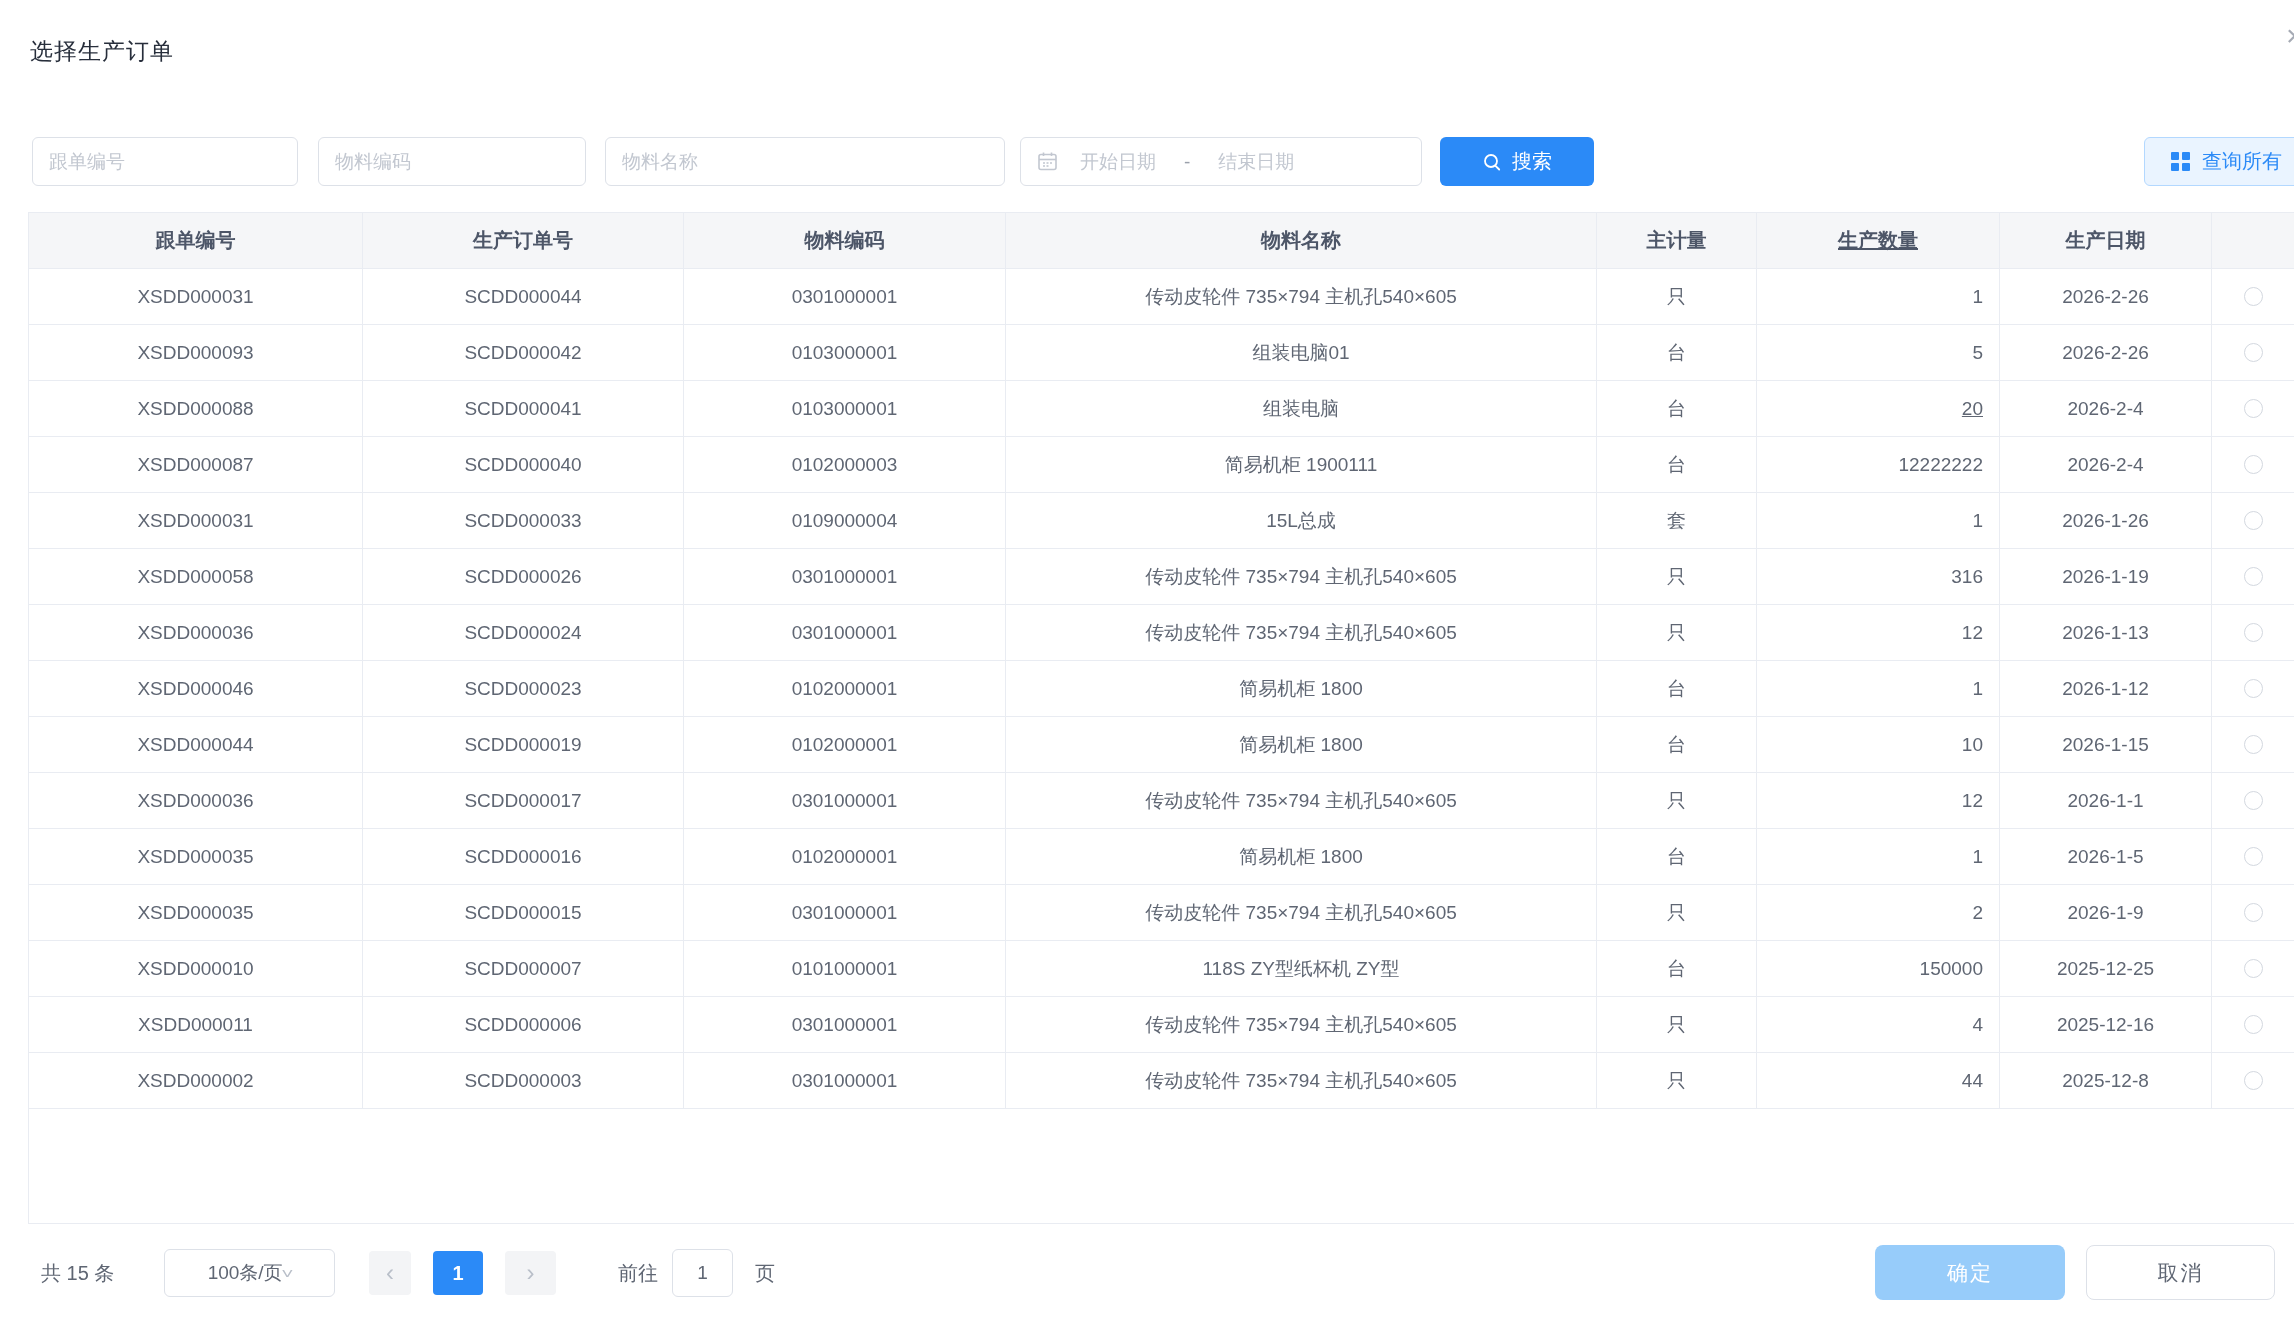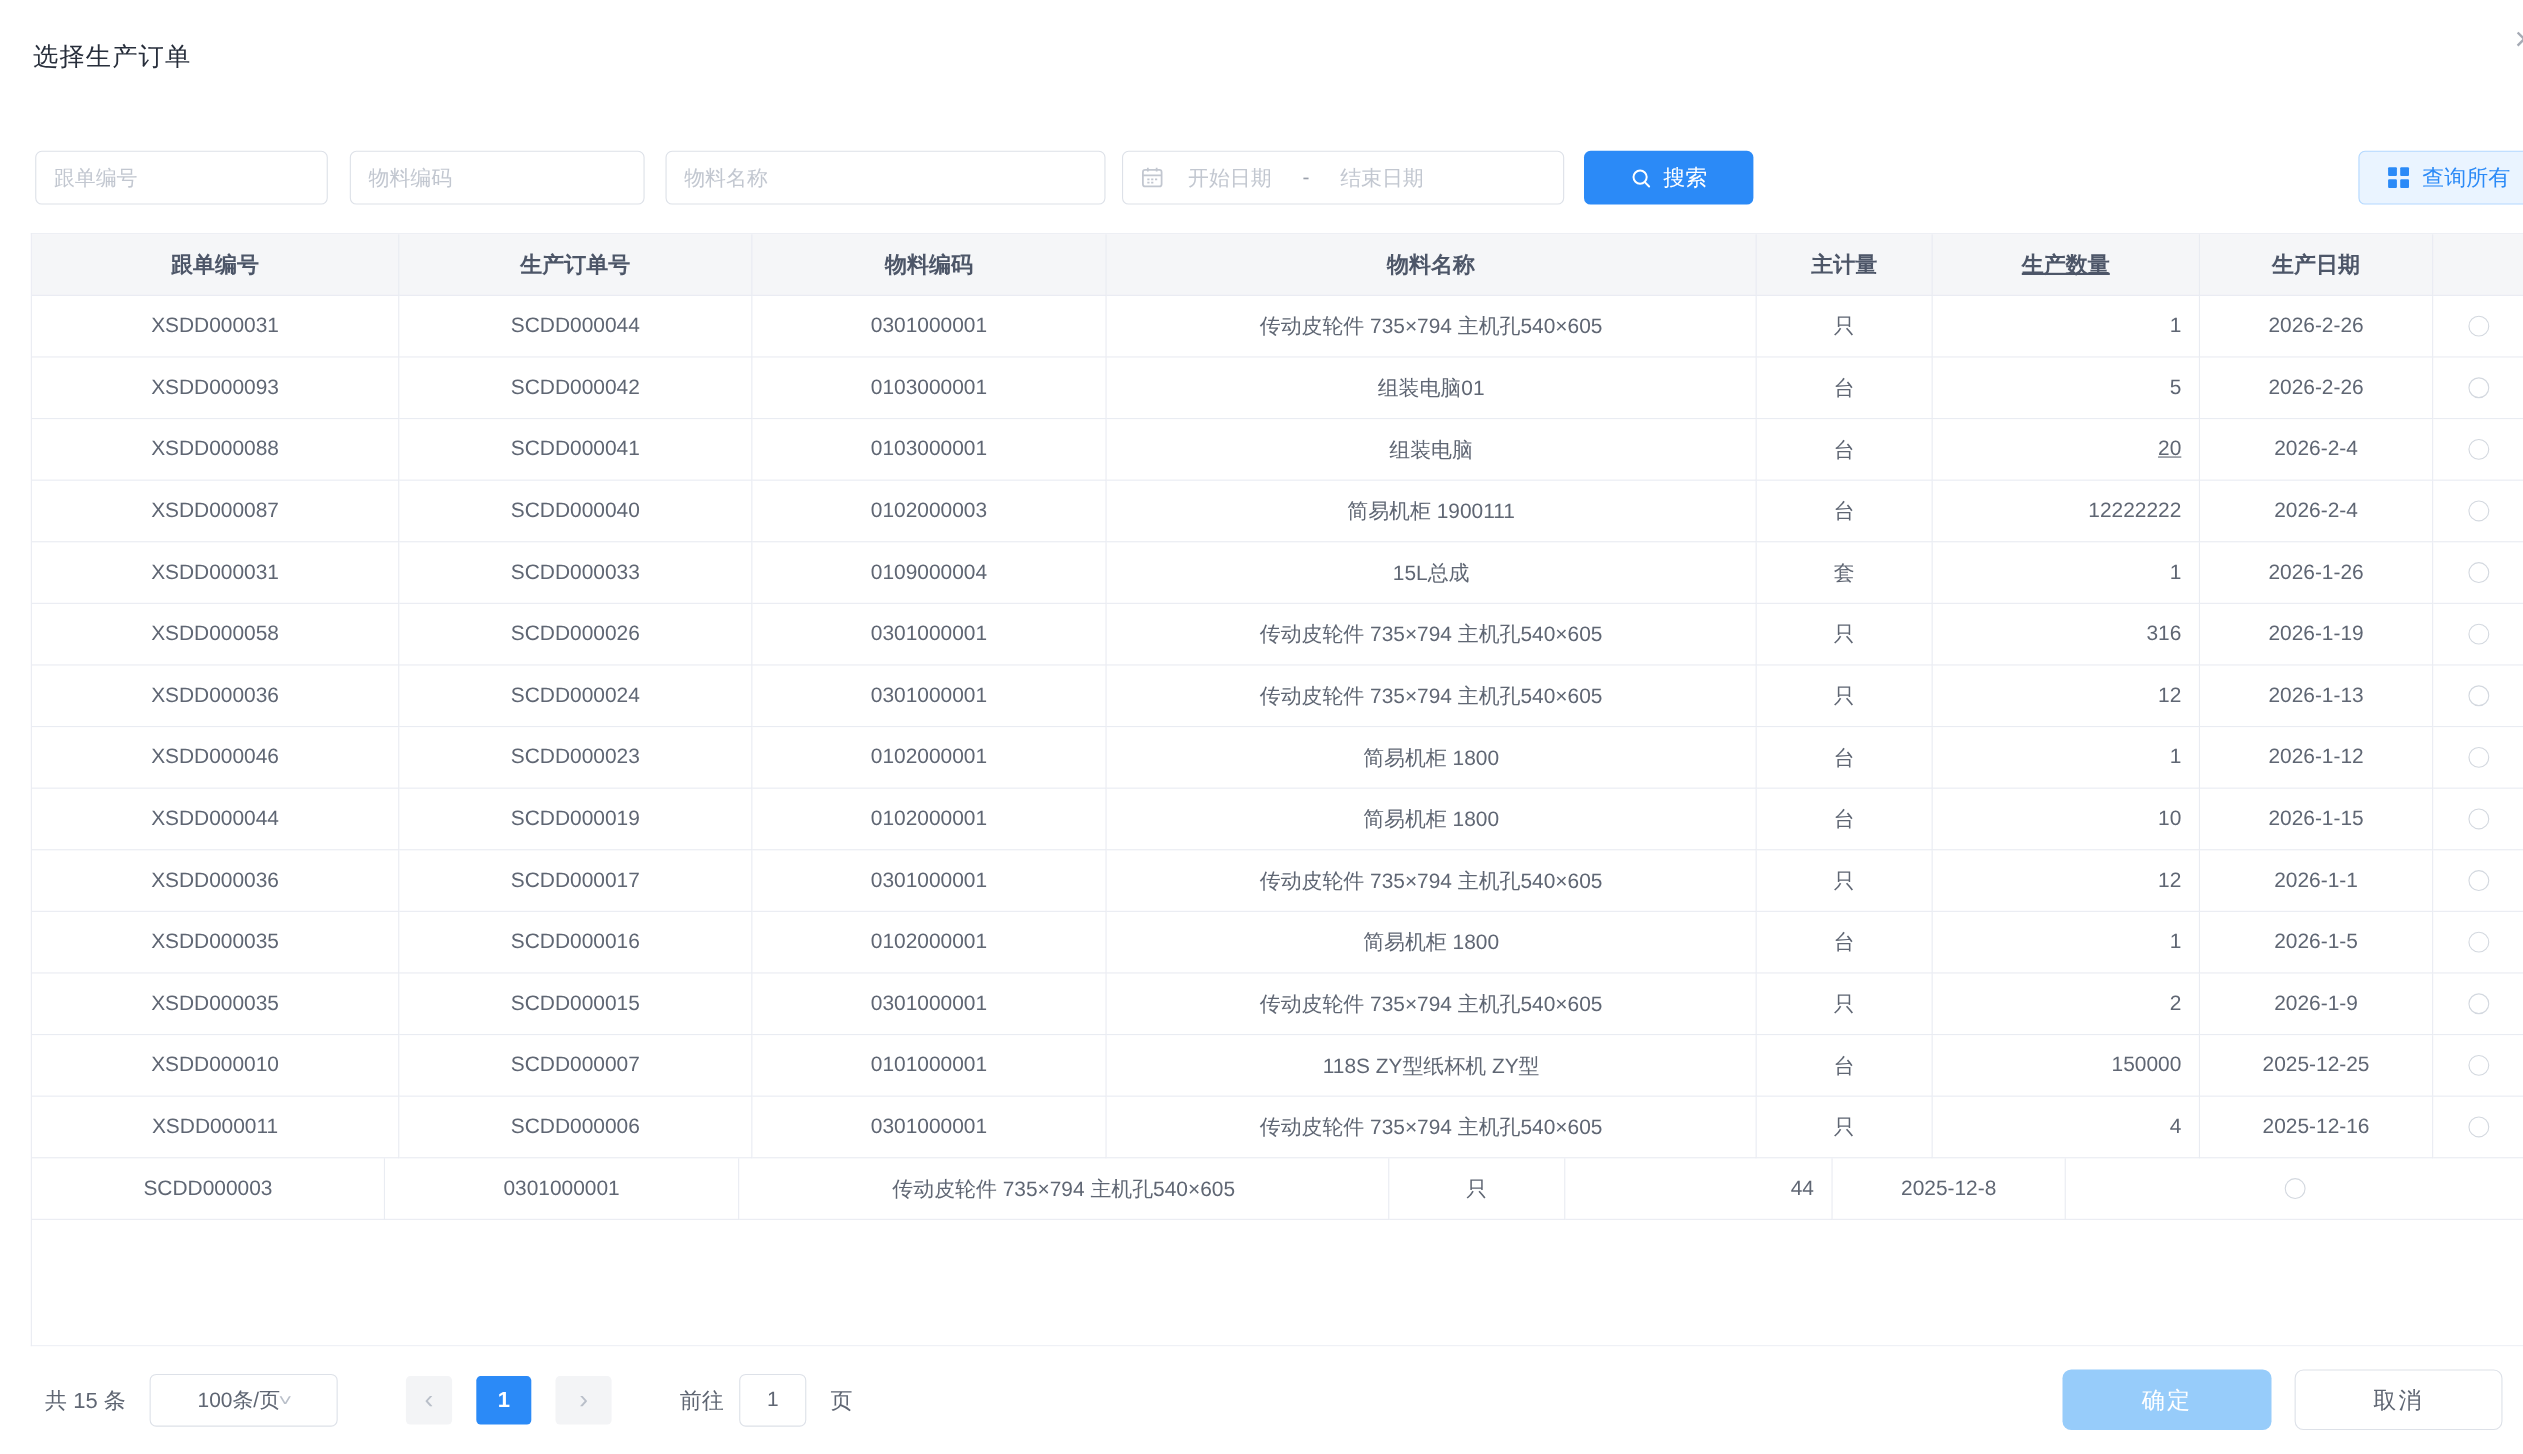--- a/index.html
+++ b/index.html
@@ -64,21 +64,21 @@
   .td.num { justify-content:flex-end; padding-right:16px; }
   .radio {
     width:19px; height:19px; border:1px solid #d3d8df; border-radius:50%;
     background:#fff; cursor:pointer; flex:none;
   }
   
   .footer { position:absolute; left:0; top:1224px; width:2294px; height:98px; background:#fff; }
   .fnote { position:absolute; top:0; height:98px; display:flex; align-items:center; font-size:20px; color:#5f6673; }
   .lab-total { left:41px; }
   .pagesize {
-    position:absolute; left:136px; top:25px; width:171px; height:48px;
+    position:absolute; left:164px; top:25px; width:171px; height:48px;
     border:1px solid #dde1e8; border-radius:6px; background:#fff; cursor:pointer;
     display:flex; align-items:center; justify-content:center; 
     font-size:19px; color:#5f6673;
   }
   .chev { color:#b9bfc9; font-size:15px; transform:scaleX(1.4); }
   .pgbtn {
     position:absolute; top:27px; height:44px; border:none; border-radius:4px;
     display:flex; align-items:center; justify-content:center; cursor:pointer;
     font-size:20px; font-family:inherit;
   }
@@ -331,20 +331,21 @@
         <div class="td" style="width: 322px; flex: 0 0 auto;">0301000001</div>
         <div class="td" style="width: 591px; flex: 0 0 auto;">传动皮轮件 735×794 主机孔540×605</div>
         <div class="td" style="width: 160px; flex: 0 0 auto;">只</div>
         <div class="td num" style="width: 243px; flex: 0 0 auto;">4</div>
         <div class="td" style="width: 212px; flex: 0 0 auto;">2025-12-16</div>
         <div class="td" style="flex: 1 1 0%;">
           <span class="radio"></span>
         </div>
       </div>
       <div class="tr">
+        <div class="td" style="width: 334px; flex: 0 0 auto;">XSDD000002</div>
         <div class="td" style="width: 321px; flex: 0 0 auto;">SCDD000003</div>
         <div class="td" style="width: 322px; flex: 0 0 auto;">0301000001</div>
         <div class="td" style="width: 591px; flex: 0 0 auto;">传动皮轮件 735×794 主机孔540×605</div>
         <div class="td" style="width: 160px; flex: 0 0 auto;">只</div>
         <div class="td num" style="width: 243px; flex: 0 0 auto;">44</div>
         <div class="td" style="width: 212px; flex: 0 0 auto;">2025-12-8</div>
         <div class="td" style="flex: 1 1 0%;">
           <span class="radio"></span>
         </div>
       </div>

